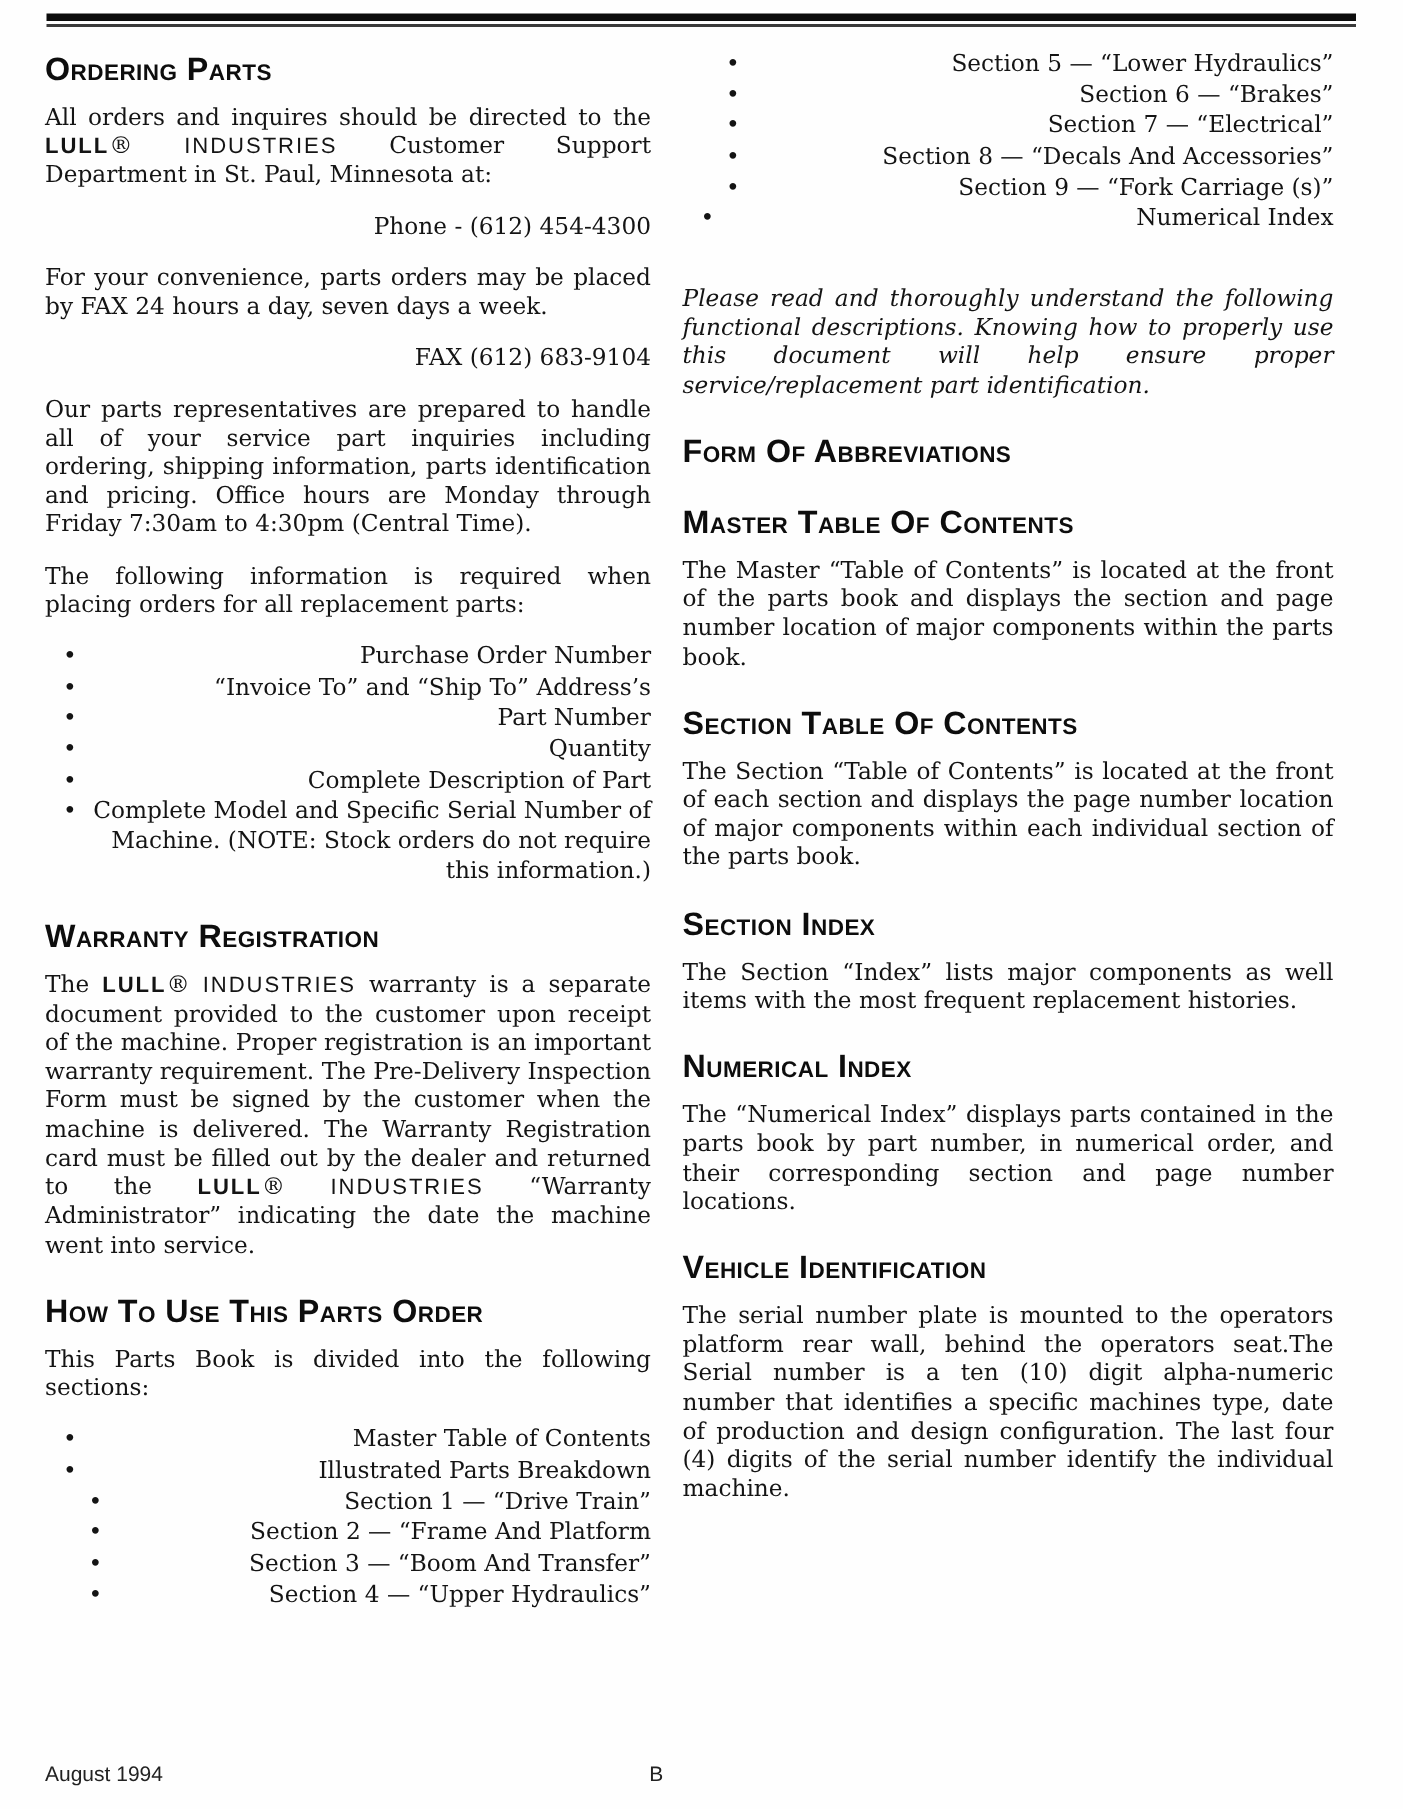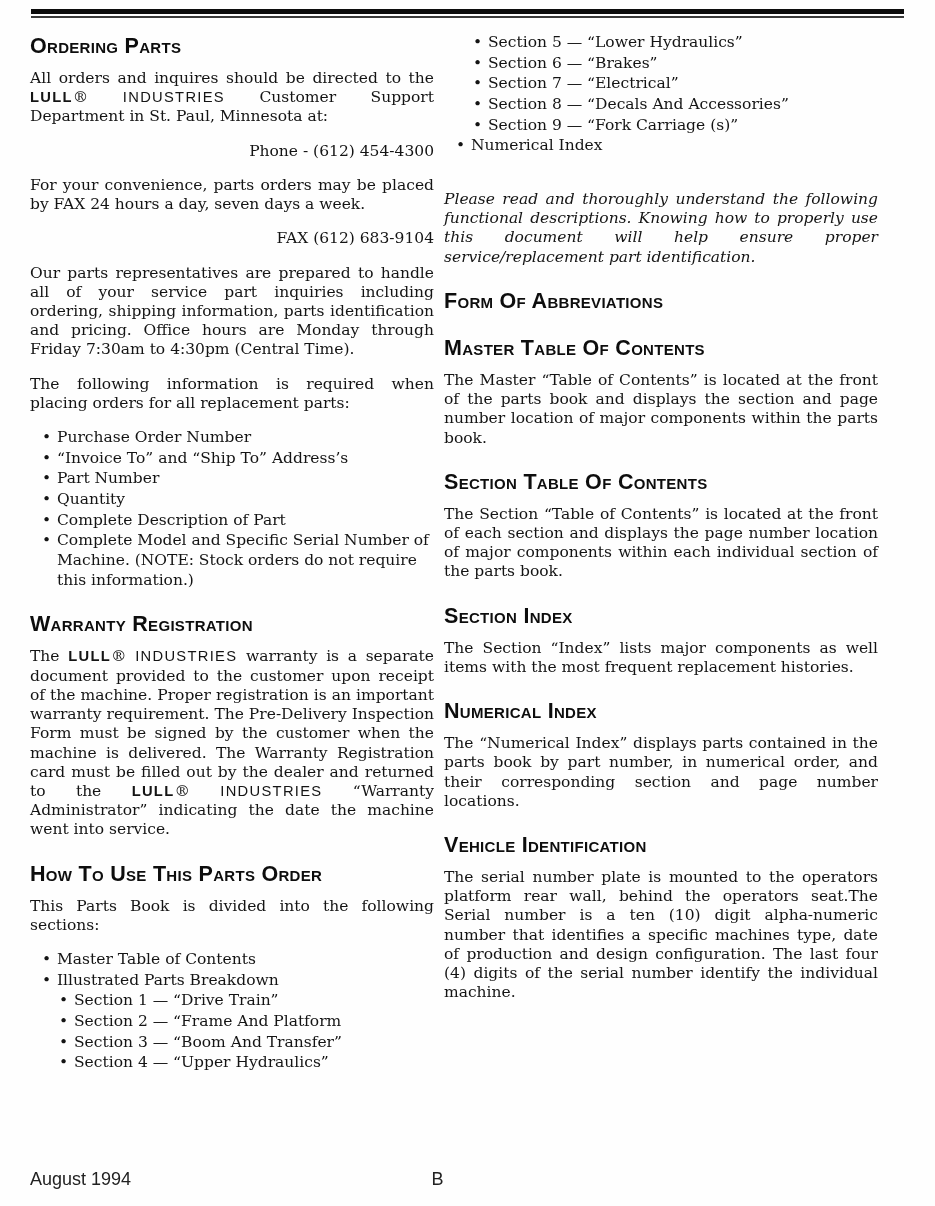--- a/index.html
+++ b/index.html
@@ -24,21 +24,21 @@
     margin: 0;
     padding-top: 44px;
     color: #0d0d0d;
   }
   .title-rule { margin: 9px 31px 0 31px; }
   .title-rule .thick { height: 5px; background: #0c0c0c; }
   .title-rule .thin  { height: 2px; background: #3a3a3a; margin-top: 2px; }
 
   .columns {
     display: flex;
-    gap: 10px;
+    gap: 21px;
     padding: 13px 0 0 30px;
   }
   .col-left  { width: 404px; }
   .col-right { width: 434px; }
 
   h2.sec-heading {
     font-family: "Liberation Sans", sans-serif;
     font-variant: small-caps;
     font-weight: bold;
     font-size: 21.5px;
@@ -55,20 +55,21 @@
   }
   .just { text-align: justify; }
   .centerline { text-align: right; margin: 19px 0 19px 0; }
 
   ul.blist {
     list-style: none;
     margin: 15px 0 15px 0;
     padding: 0;
     font-size: 15.5px;
     line-height: 1.27;
+    text-align: right;
   }
   ul.blist li { position: relative; padding-left: 15px; margin-bottom: 1px; }
   ul.blist li::before { content: "\2022"; position: absolute; left: 0; }
   li.lvl1 { margin-left: 12px; }
   li.lvl2 { margin-left: 29px; }
 
   ul.toc-list { margin-top: 2px; }
   p.intro-gap { margin-top: 34px; font-style: italic; }
 
   .brand-b {
@@ -82,21 +83,21 @@
     font-weight: 400;
     letter-spacing: 1.3px;
     font-size: 0.95em;
   }
 
   .footer {
     position: absolute;
     left: 30px; right: 30px; bottom: 16px;
     height: 18px;
     font-family: "Liberation Sans", sans-serif;
-    font-size: 18px;
+    font-size: 14px;
     color: #222;
   }
   .footer-date { position: absolute; left: 0; bottom: 0; }
   .footer-page { position: absolute; left: 0; right: 60px; bottom: 0; text-align: center; }
 </style>
 </head>
 <body>
 
 <div class="page">
 

